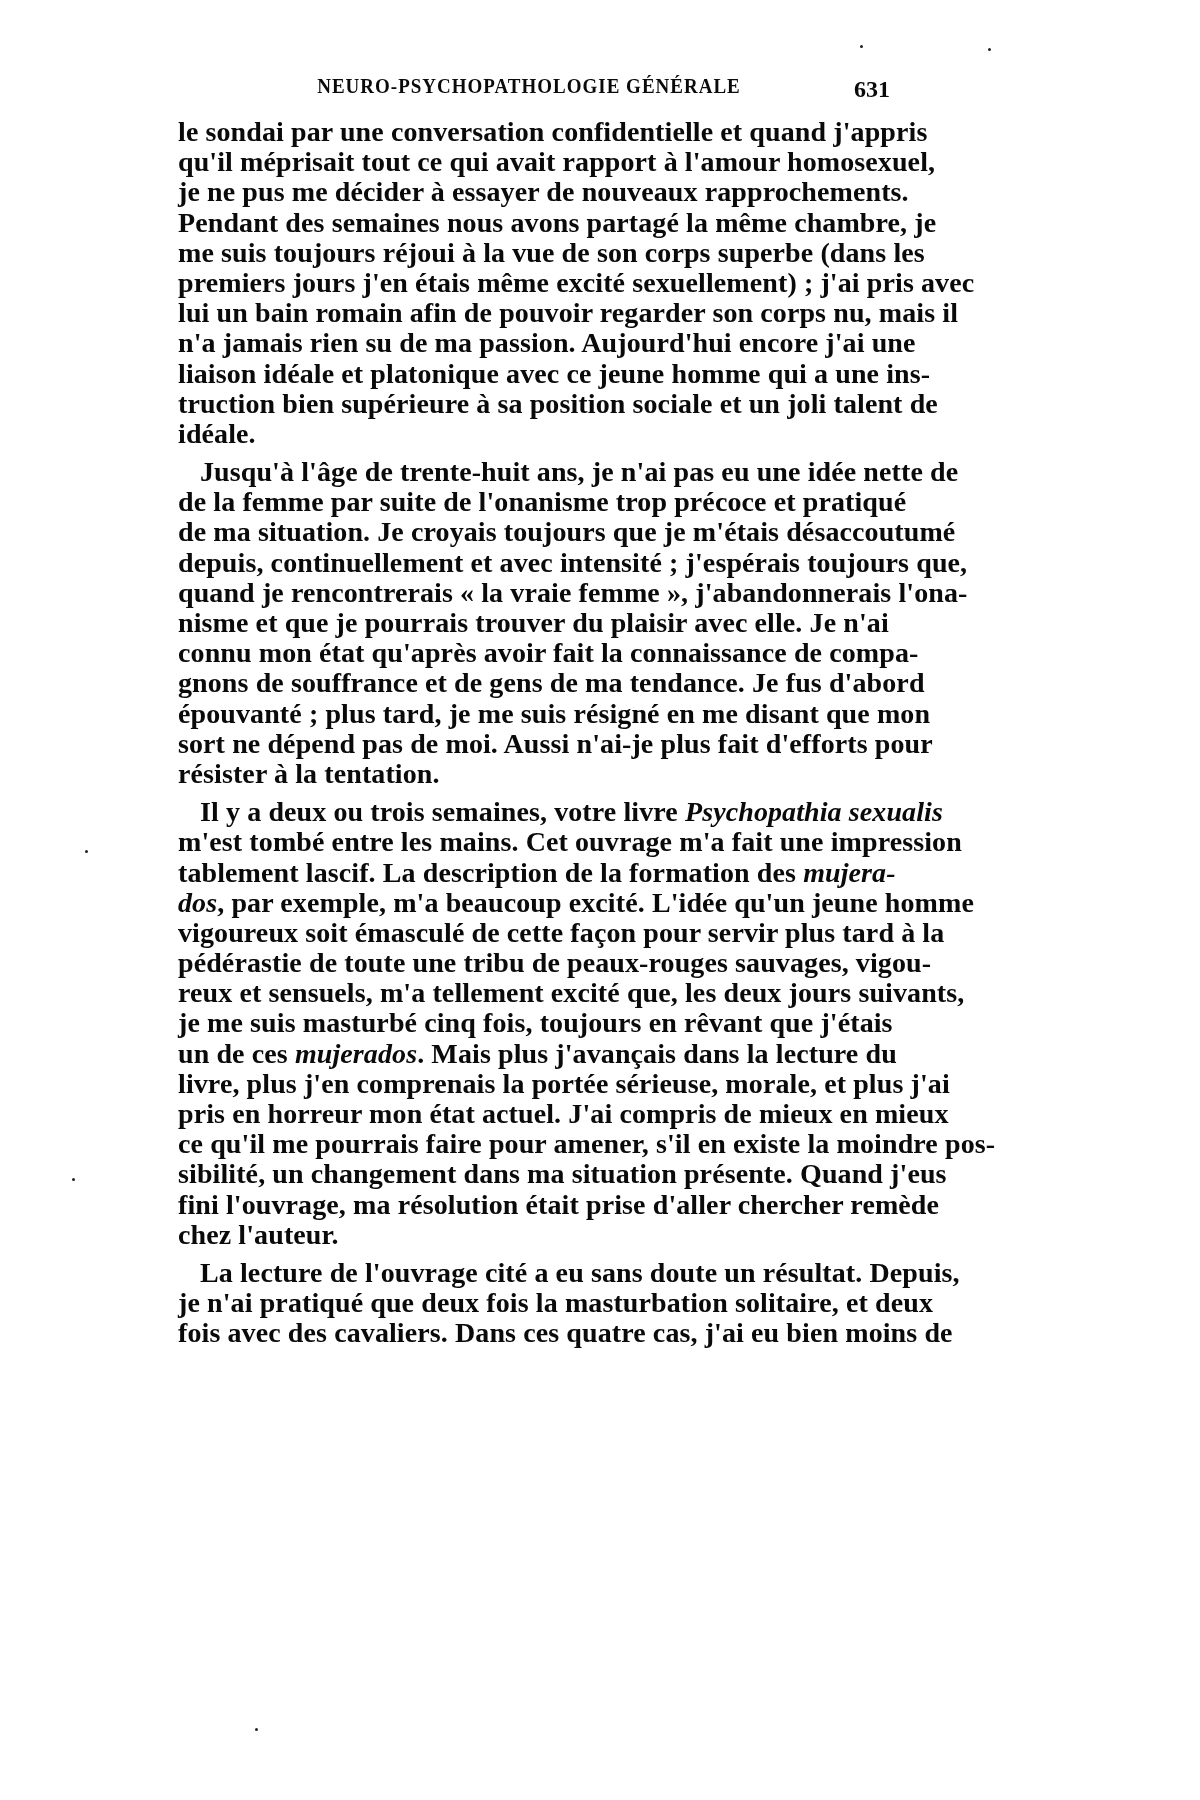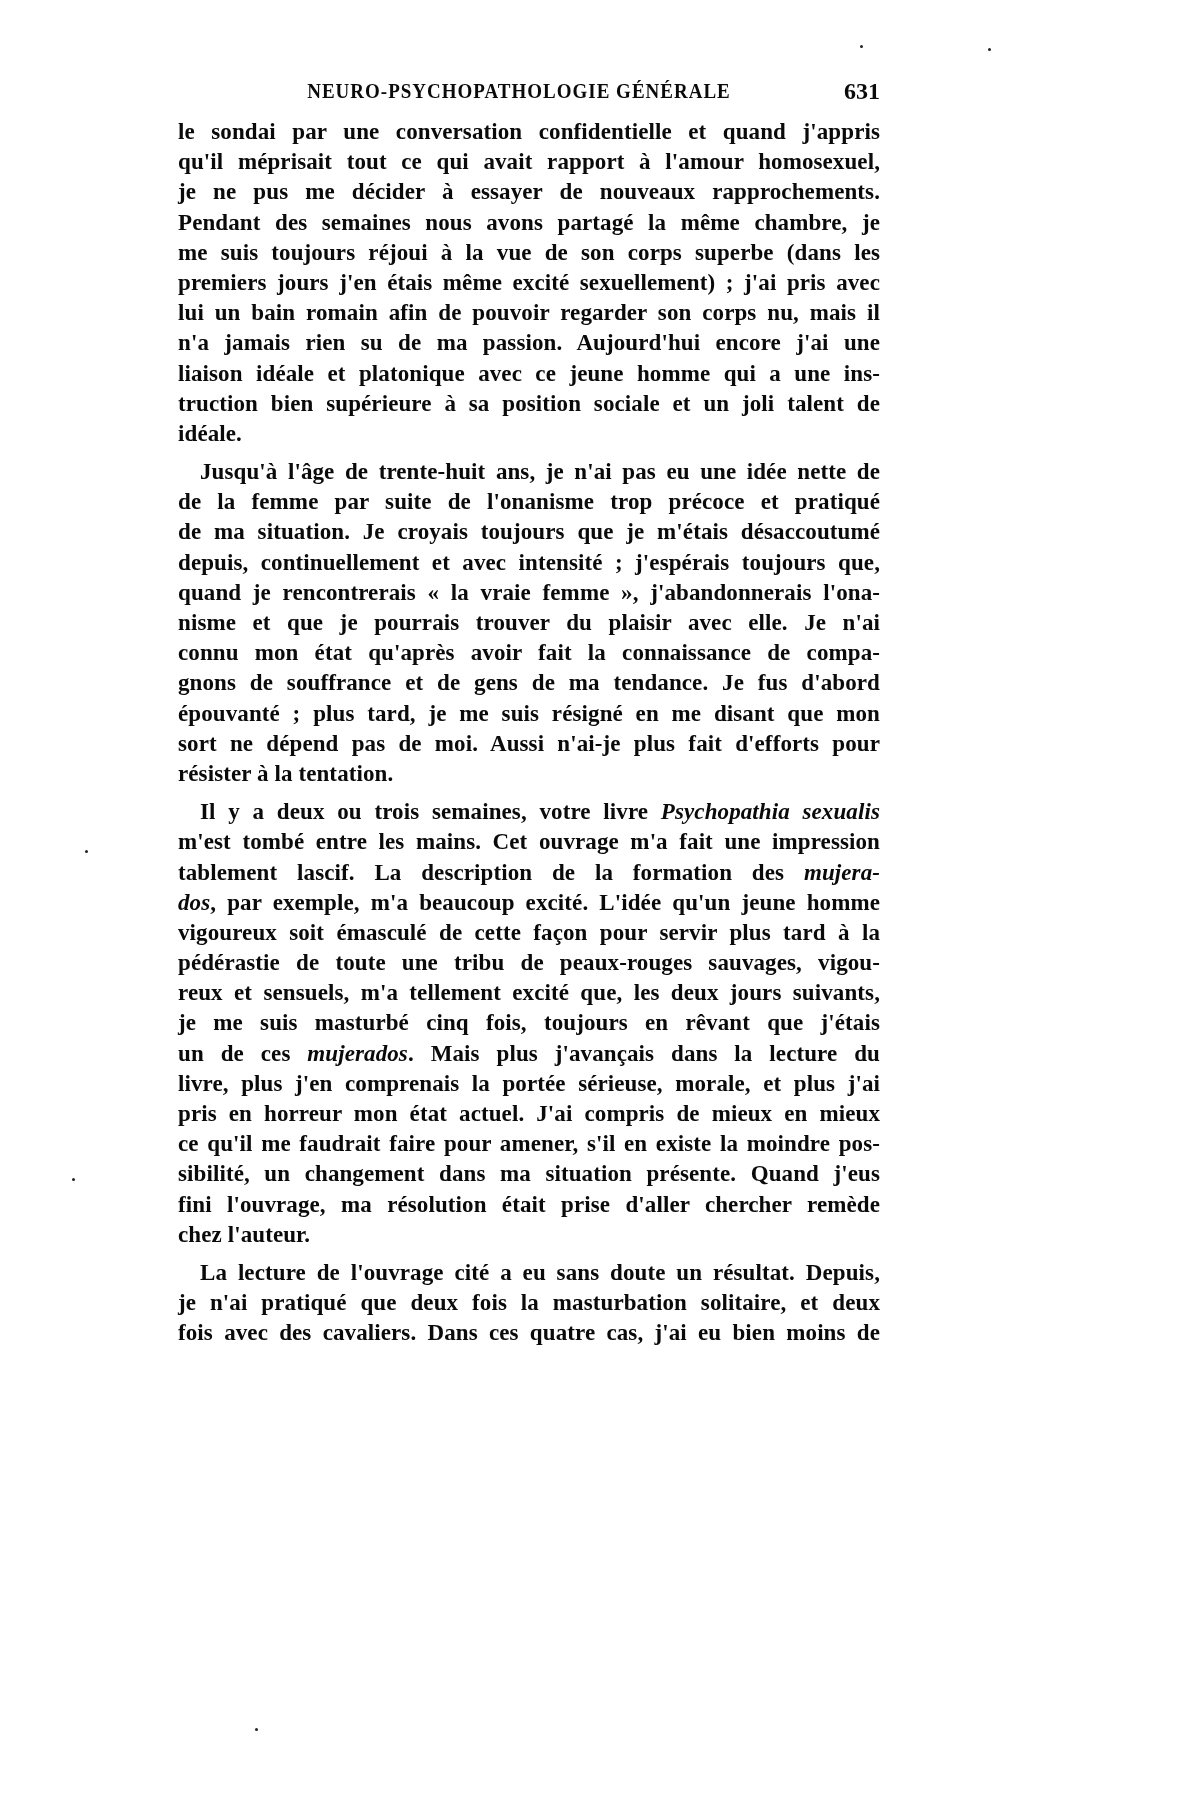--- a/index.html
+++ b/index.html
@@ -16,25 +16,24 @@
     color: #0a0a0a;
   }
   .page {
     position: absolute;
     left: 0; top: 0;
     width: 1200px; height: 1800px;
   }
   .running-head {
     position: absolute;
     top: 76px;
-    left: 178px;
+    left: 188px;
     width: 702px;
     height: 30px;
     display: flex;
-    align-items: center;
   }
   .running-title {
     flex: 1;
     text-align: center;
     font-family: "Liberation Serif", serif;
     font-weight: bold;
     font-size: 19px;
     letter-spacing: 1px;
     transform: scaleY(1.1);
     padding-left: 20px;
@@ -49,21 +48,21 @@
   .body-text {
     position: absolute;
     top: 117px;
     left: 178px;
     width: 702px;
   }
   .line {
     display: block;
     height: 30.2px;
     line-height: 30.2px;
-    font-size: 23px;
+    font-size: 28px;
     font-weight: bold;
     white-space: nowrap;
     text-align: justify;
     text-align-last: justify;
     letter-spacing: 0.1px;
   }
   .line.last {
     text-align-last: left;
   }
   .line.indent {
@@ -127,21 +126,21 @@
         <span class="line">m'est tombé entre les mains. Cet ouvrage m'a fait une impression</span>
         <span class="line">tablement lascif. La description de la formation des <em>mujera-</em></span>
         <span class="line"><em>dos</em>, par exemple, m'a beaucoup excité. L'idée qu'un jeune homme</span>
         <span class="line">vigoureux soit émasculé de cette façon pour servir plus tard à la</span>
         <span class="line">pédérastie de toute une tribu de peaux-rouges sauvages, vigou-</span>
         <span class="line">reux et sensuels, m'a tellement excité que, les deux jours suivants,</span>
         <span class="line">je me suis masturbé cinq fois, toujours en rêvant que j'étais</span>
         <span class="line">un de ces <em>mujerados</em>. Mais plus j'avançais dans la lecture du</span>
         <span class="line">livre, plus j'en comprenais la portée sérieuse, morale, et plus j'ai</span>
         <span class="line">pris en horreur mon état actuel. J'ai compris de mieux en mieux</span>
-        <span class="line">ce qu'il me faudrait faire pour amener, s'il en existe la moindre pos-</span>
+        <span class="line">ce qu'il me pourrais faire pour amener, s'il en existe la moindre pos-</span>
         <span class="line">sibilité, un changement dans ma situation présente. Quand j'eus</span>
         <span class="line">fini l'ouvrage, ma résolution était prise d'aller chercher remède</span>
         <span class="line last">chez l'auteur.</span>
       </div>
       <div class="para-gap"></div>
       <div>
         <span class="line indent">La lecture de l'ouvrage cité a eu sans doute un résultat. Depuis,</span>
         <span class="line">je n'ai pratiqué que deux fois la masturbation solitaire, et deux</span>
         <span class="line">fois avec des cavaliers. Dans ces quatre cas, j'ai eu bien moins de</span>
       </div>

